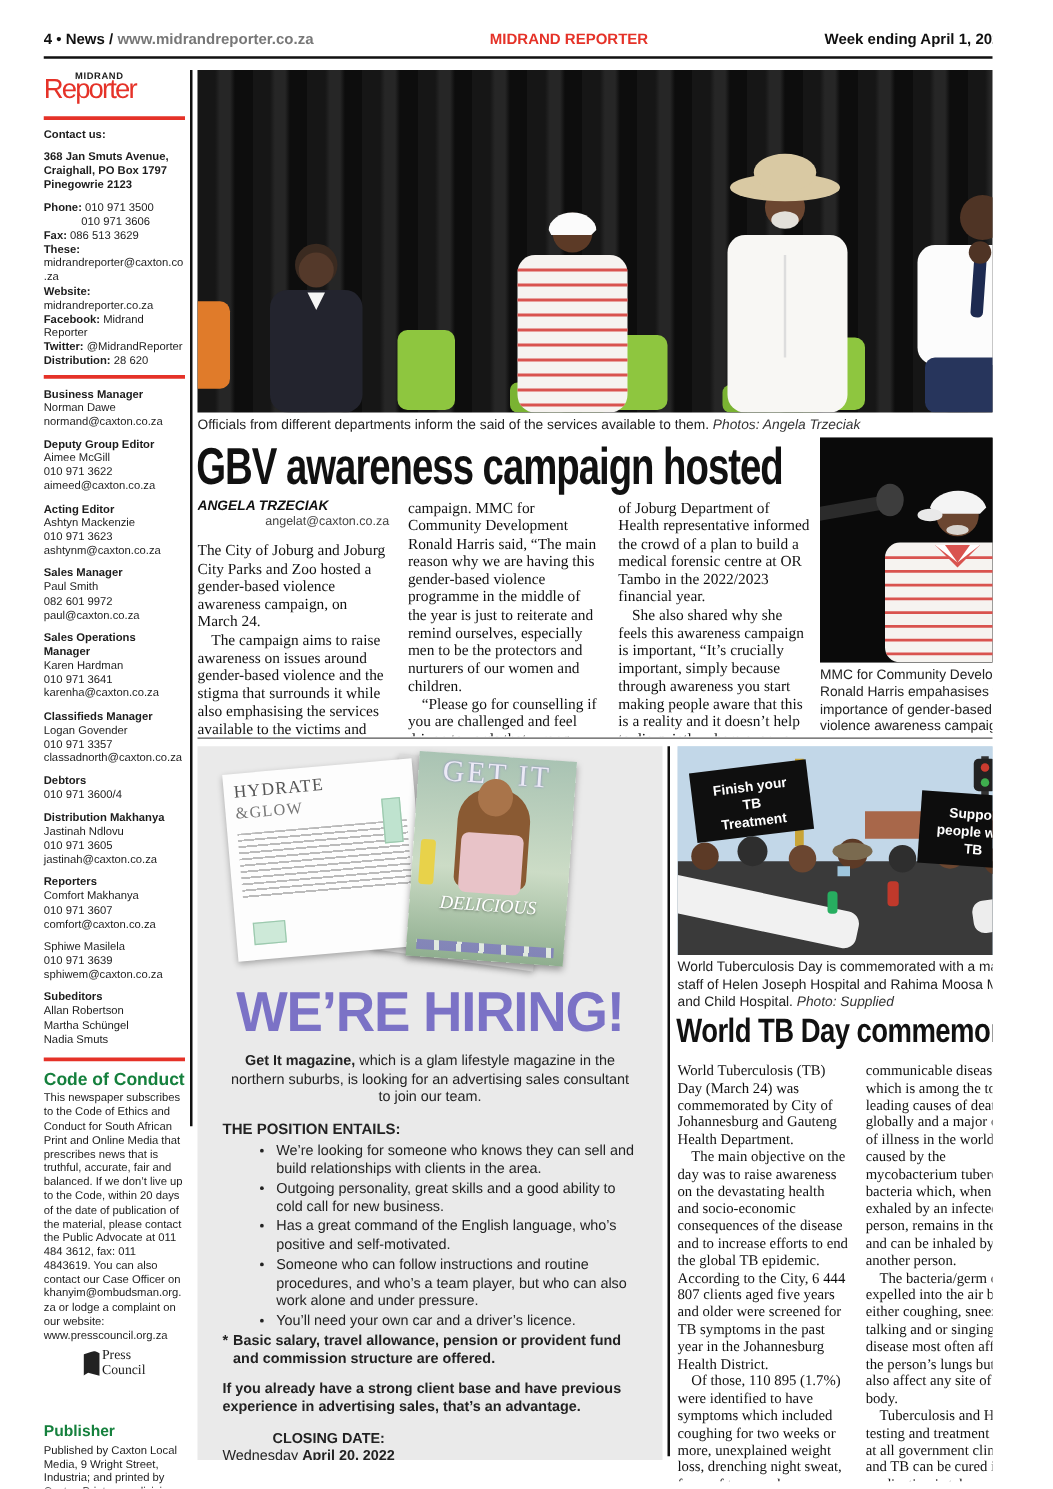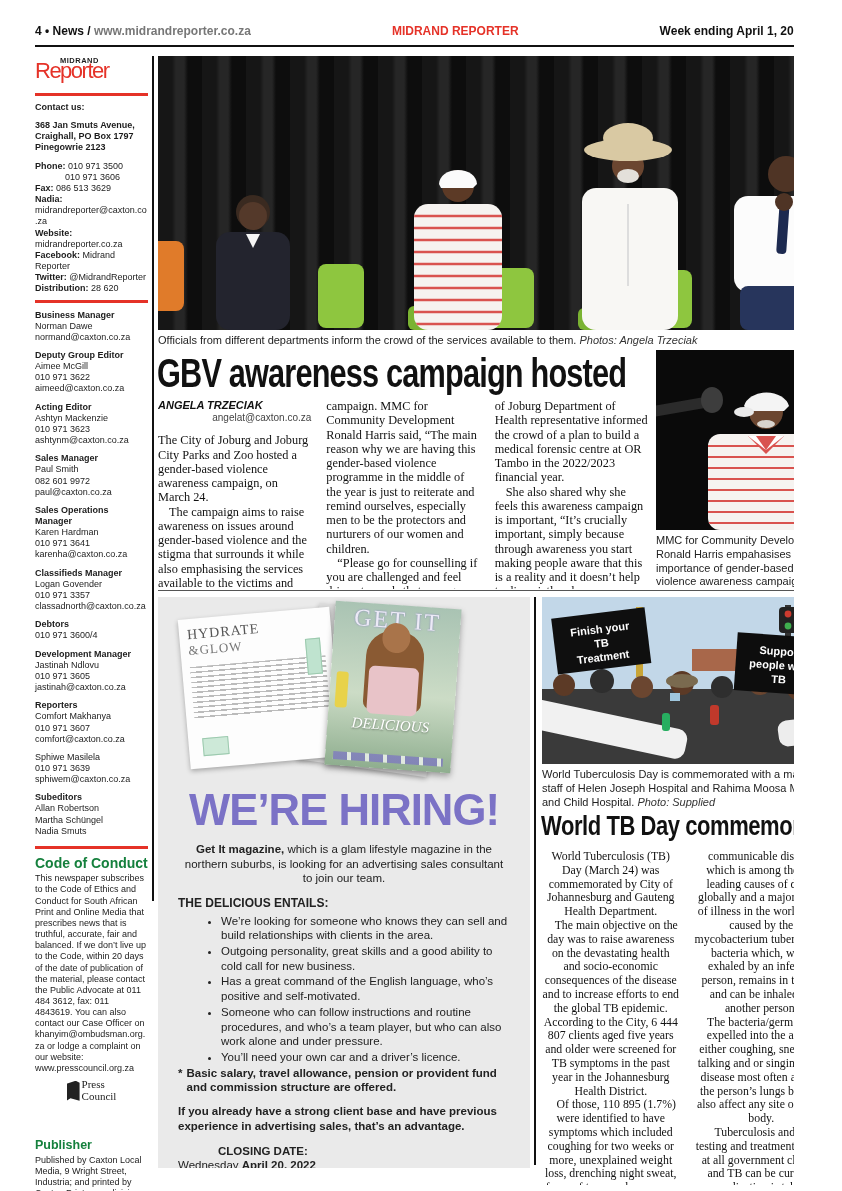--- a/index.html
+++ b/index.html
@@ -76,21 +76,21 @@
   .starred{display:flex;gap:4px;font-weight:bold;}
   .advantage{font-weight:bold;margin-top:9px;}
   .closing{margin-top:10px;}
   
   .photo-tb{position:absolute;left:542px;top:597px;width:288px;height:167px;background:#c2d7e8;overflow:hidden;}
   .caption-tb{position:absolute;left:542px;top:768px;width:288px;}
   .headline-tb{position:absolute;left:541px;top:810px;font-size:25px;font-weight:bold;letter-spacing:-.5px;
      white-space:nowrap;transform:scale(.88,1.08);transform-origin:left top;}
   .tb-cols{position:absolute;left:542px;top:850px;width:288px;height:335px;display:flex;gap:13px;
      font-family:"Liberation Serif",serif;font-size:11.8px;line-height:1.17;overflow:hidden;}
-  .tb-cols .col{flex:1;text-align:center;}
+  .tb-cols .col{flex:1;}
 </style>
 </head>
 <body>
 
 <div class="page">
 
   <div class="hdr">
     <div><b>4 • News /</b> <span class="url">www.midrandreporter.co.za</span></div>
     <div class="mast">MIDRAND REPORTER</div>
     <div>Week ending April 1, 2022</div>
@@ -105,21 +105,21 @@
     <div class="s-title">Contact us:</div>
     <div class="staff" style="font-weight:bold;">
       <div>368 Jan Smuts Avenue,</div>
       <div>Craighall, PO Box 1797</div>
       <div>Pinegowrie 2123</div>
     </div>
     <div class="staff">
       <div><b>Phone:</b> <span>010 971 3500</span></div>
       <div style="padding-left:30px;"><span>010 971 3606</span></div>
       <div><b>Fax:</b> <span>086 513 3629</span></div>
-      <div><b>Nadia:</b> <span>midrandreporter@caxton.co.za</span></div>
+      <div><b>These:</b> <span>midrandreporter@caxton.co.za</span></div>
       <div><b>Website:</b> <span>midrandreporter.co.za</span></div>
       <div><b>Facebook:</b> <span>Midrand Reporter</span></div>
       <div><b>Twitter:</b> <span>@MidrandReporter</span></div>
       <div><b>Distribution:</b> <span>28 620</span></div>
     </div>
     <div class="red-rule"></div>
 
     <div class="staff">
         <div class="role">Business Manager</div>
         <div>Norman Dawe</div>
@@ -153,21 +153,21 @@
         <div class="role">Classifieds Manager</div>
         <div>Logan Govender</div>
         <div>010 971 3357</div>
         <div>classadnorth@caxton.co.za</div>
       </div>
     <div class="staff">
         <div class="role">Debtors</div>
         <div>010 971 3600/4</div>
       </div>
     <div class="staff">
-        <div class="role">Development Manager</div>
+        <div class="role">Distribution Makhanya</div>
         <div>Jastinah Ndlovu</div>
         <div>010 971 3605</div>
         <div>jastinah@caxton.co.za</div>
       </div>
     <div class="staff">
         <div class="role">Reporters</div>
         <div>Comfort  Makhanya</div>
         <div>010 971 3607</div>
         <div>comfort@caxton.co.za</div>
       </div>
@@ -249,21 +249,21 @@
         <rect x="576" y="140" width="104" height="96" rx="14" fill="#fcfcfc"></rect>
         <rect x="582" y="230" width="96" height="44" rx="8" fill="#27355c"></rect>
         <circle cx="628" cy="118" r="18" fill="#4f3425"></circle>
         <rect x="622" y="142" width="10" height="56" rx="4" fill="#1d2a50" transform="rotate(4 627 142)"></rect>
         <circle cx="626" cy="146" r="9" fill="#4f3425"></circle>
         <rect x="648" y="196" width="52" height="64" rx="4" fill="#fdf4ea" transform="rotate(-14 674 228)"></rect>
       </g>
     </svg>
   </div>
   <div class="caption-main cap">
-    <span>Officials from different departments inform the crowd of the services available to them. </span><i>Photos: Angela Trzeciak</i>
+    <span>Officials from different departments inform the said of the services available to them. </span><i>Photos: Angela Trzeciak</i>
   </div>
 
   <div class="headline-gbv">GBV awareness campaign hosted</div>
   <div class="gbv-cols">
     <div class="col">
       <div class="byline">ANGELA TRZECIAK</div>
       <div class="byline-mail">angelat@caxton.co.za</div>
       <p>The City of Joburg and Joburg City Parks and Zoo hosted a gender-based violence awareness campaign, on March 24.</p>
       <p class="ind">The campaign aims to raise awareness on issues around gender-based violence and the stigma that surrounds it while also emphasising the services available to the victims and where they can receive help.</p>
 
@@ -329,21 +329,21 @@
         <div class="bottle"></div>
         <div class="cover-word">DELICIOUS</div>
         <div class="cover-strip"></div>
       </div>
     </div>
     <div class="hiring-title">WE’RE HIRING!</div>
     <div class="ad-body">
       <div class="ad-intro">
         <b>Get It magazine,</b><span> which is a glam lifestyle magazine in the northern suburbs, is looking for an advertising sales consultant to join our team.</span>
       </div>
-      <div class="ad-sec-title">THE DELICIOUS ENTAILS:</div>
+      <div class="ad-sec-title">THE POSITION ENTAILS:</div>
       <ul>
         <li>We’re looking for someone who knows they can sell and build relationships with clients in the area.</li>
         <li>Outgoing personality, great skills and a good ability to cold call for new business.</li>
         <li>Has a great command of the English language, who’s positive and self-motivated.</li>
         <li>Someone who can follow instructions and routine procedures, and who’s a team player, but who can also work alone and under pressure.</li>
         <li>You’ll need your own car and a driver’s licence.</li>
       </ul>
       <div class="starred">
         <span>*</span>
           <span>Basic salary, travel allowance, pension or provident fund and commission structure are offered.</span>

